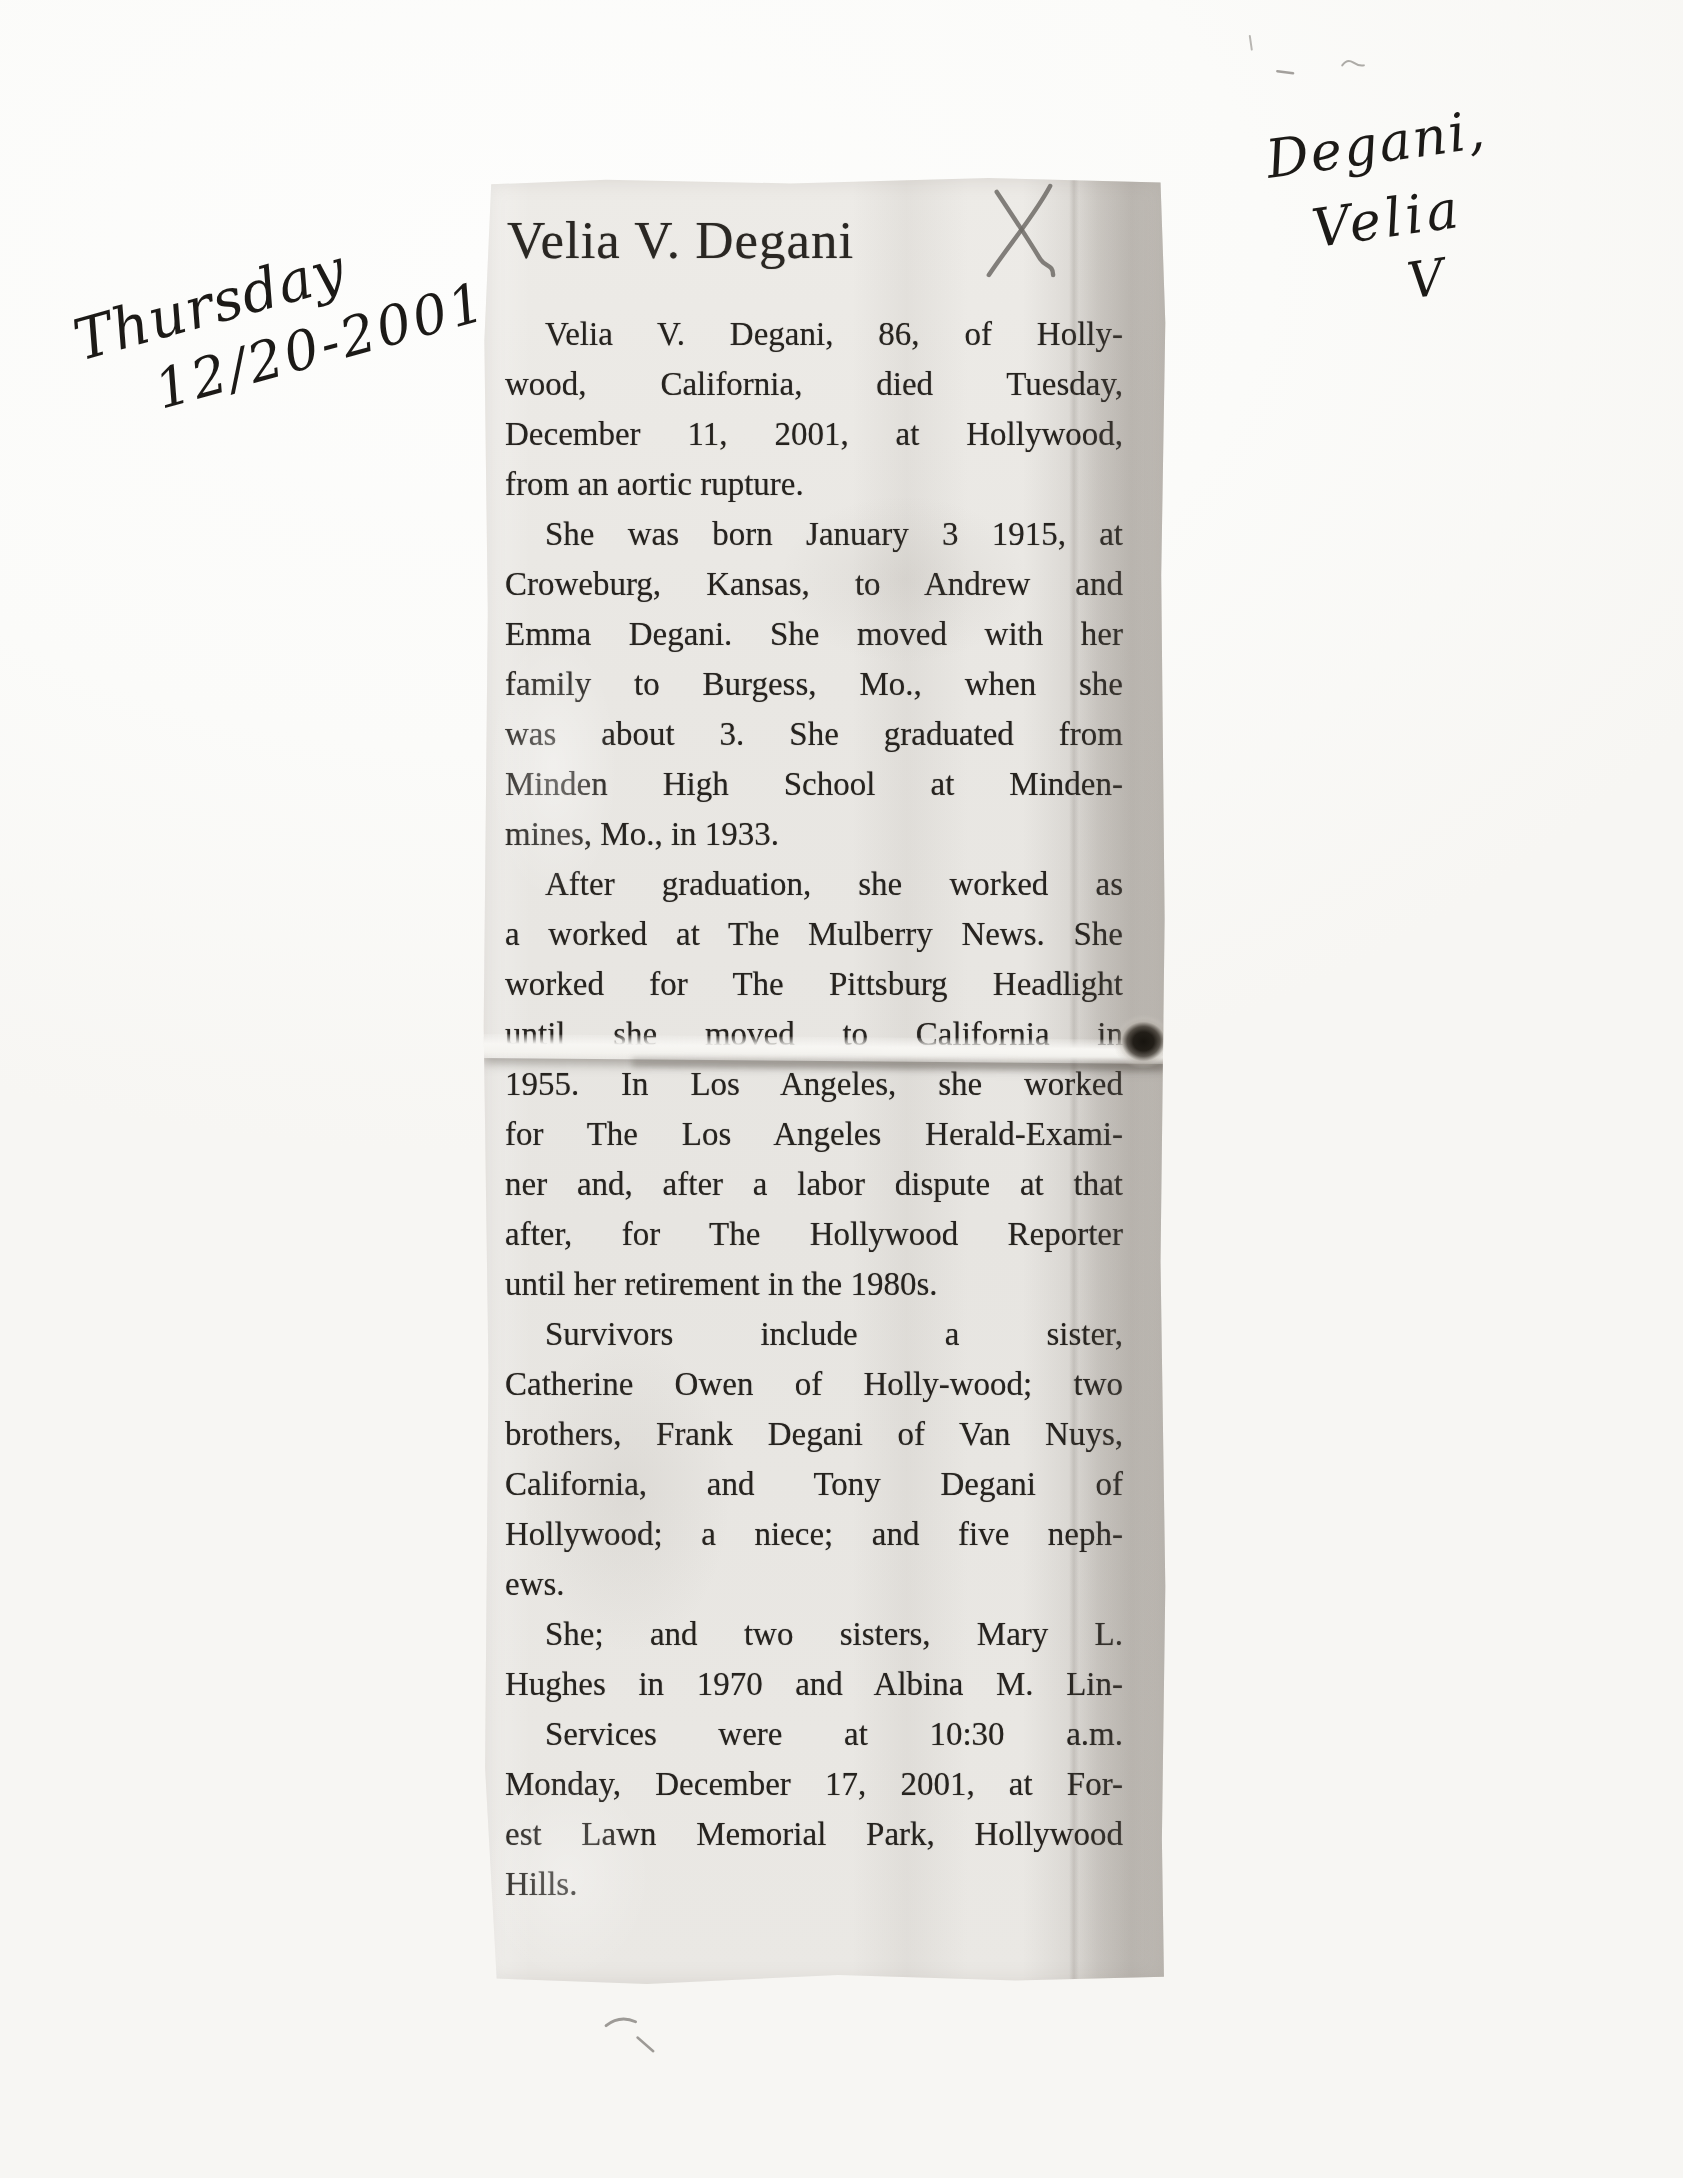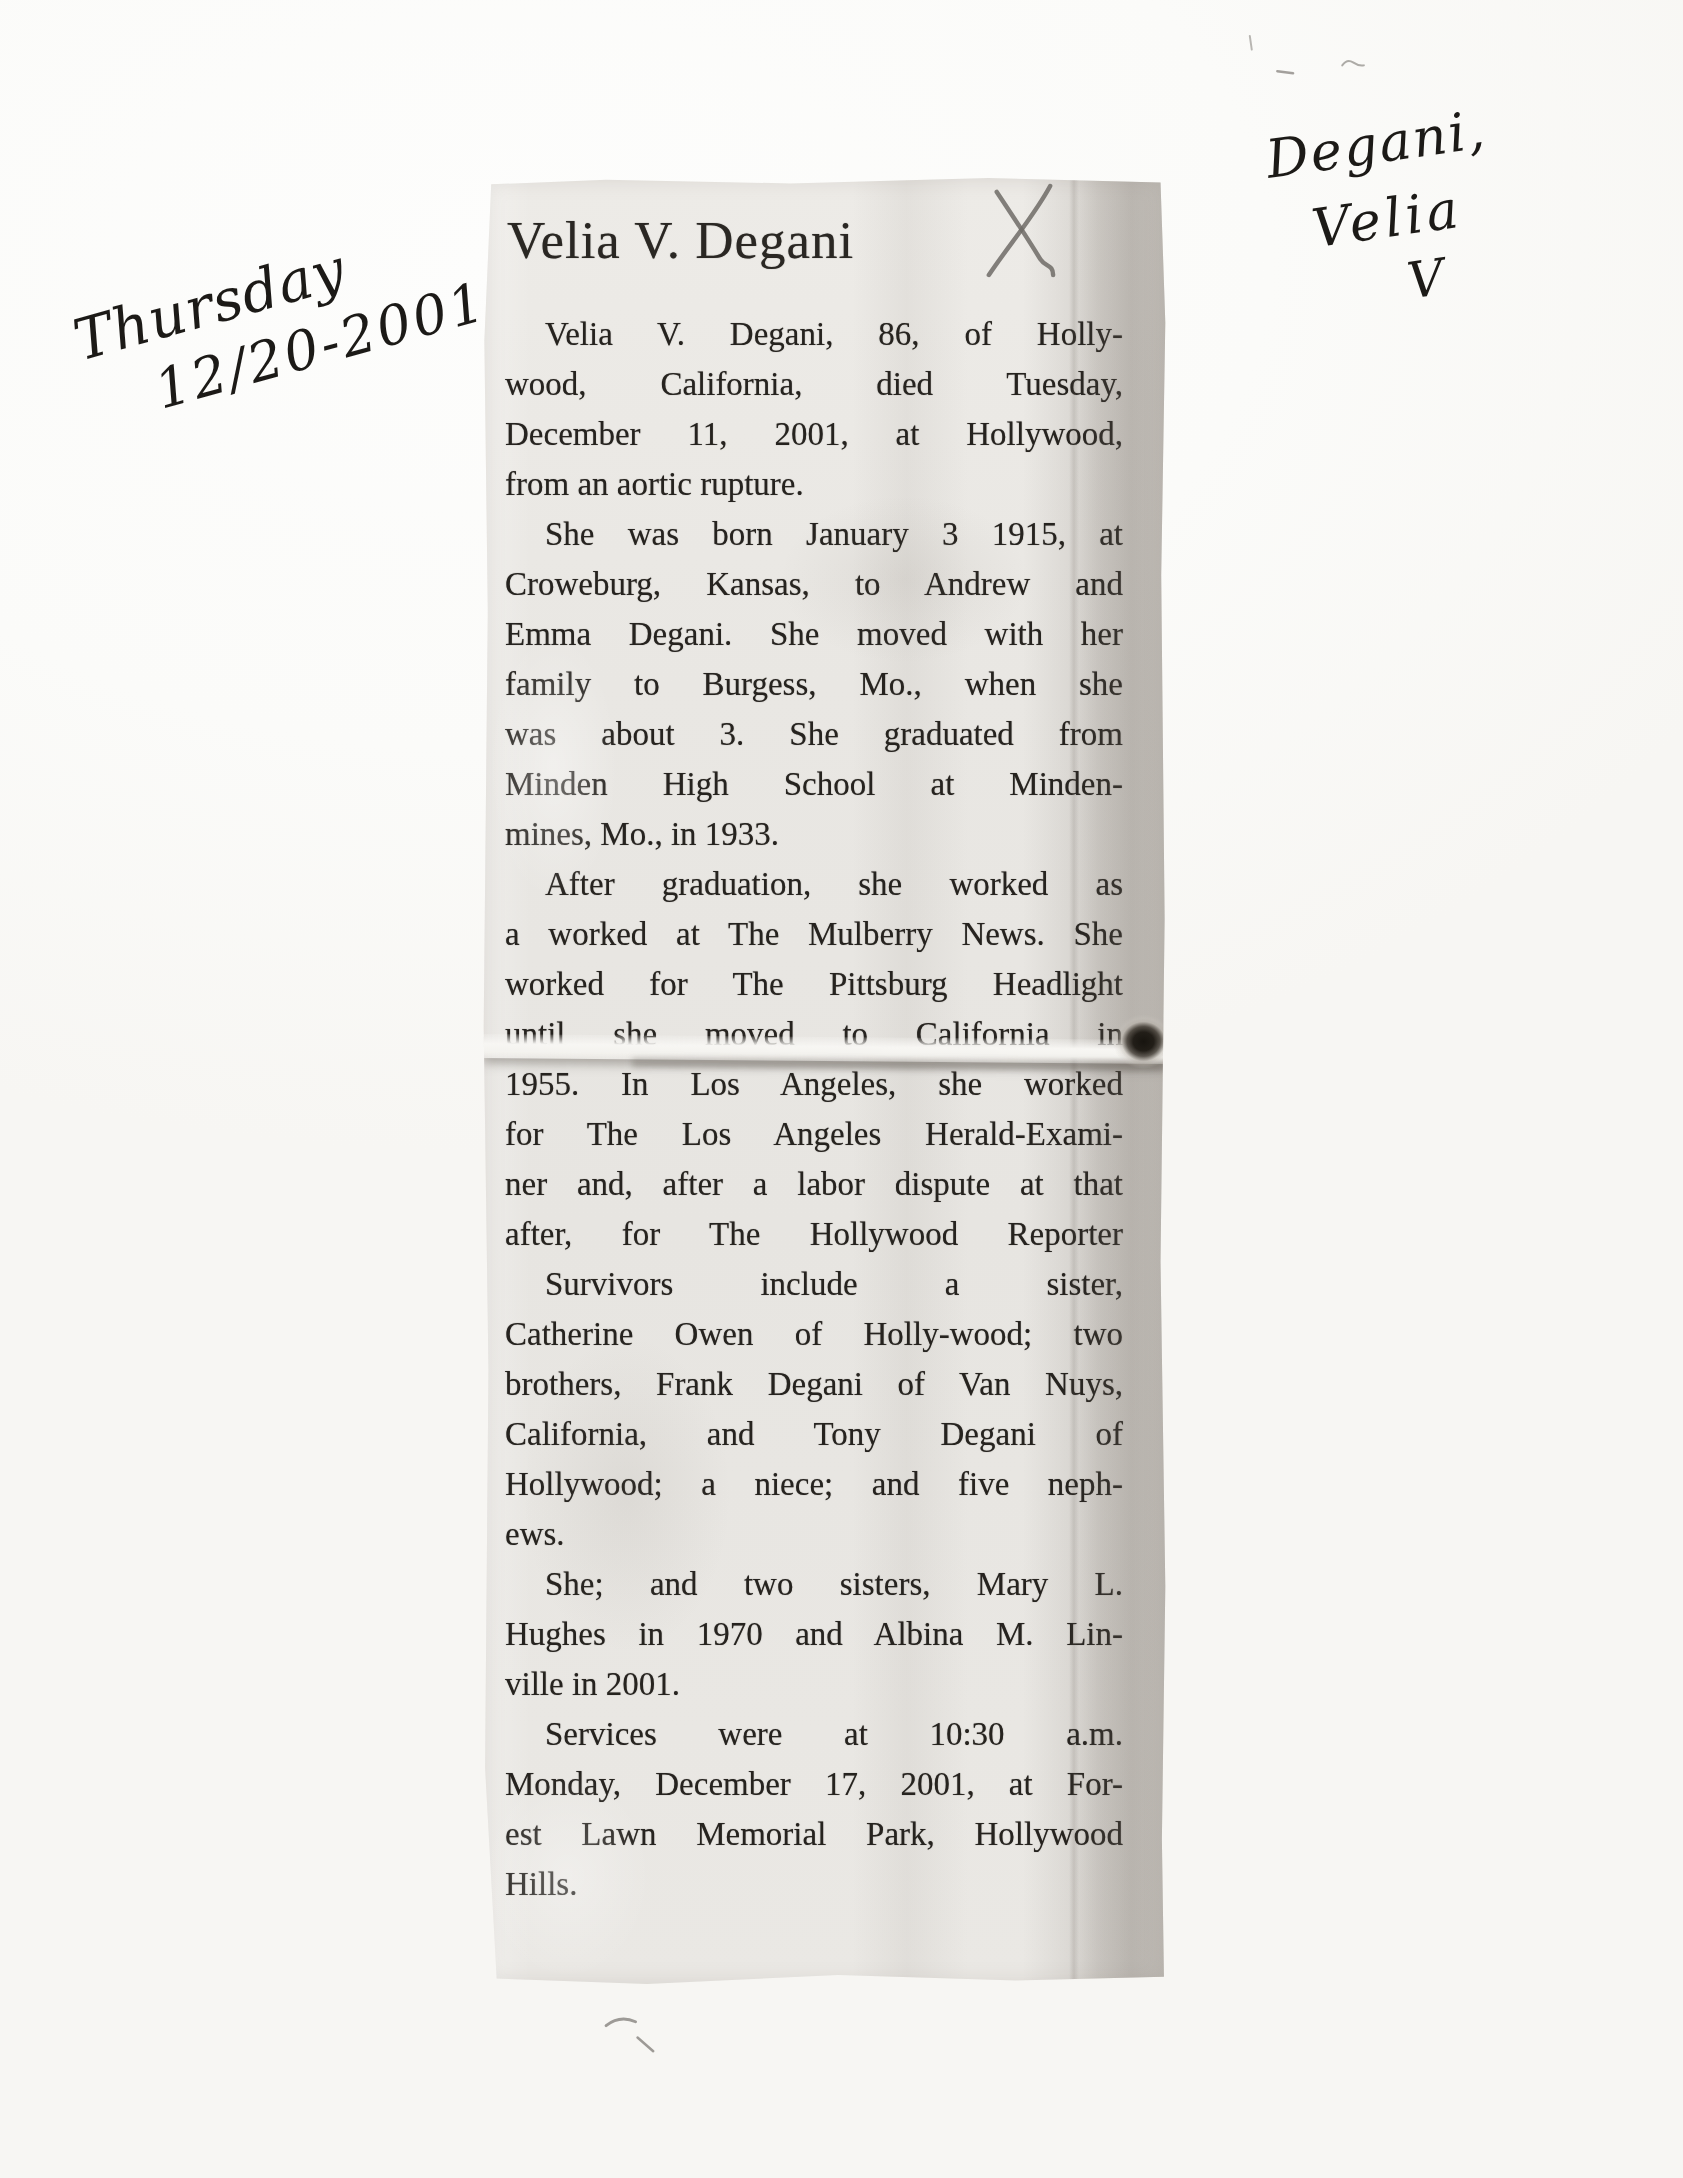--- a/index.html
+++ b/index.html
@@ -147,33 +147,33 @@
         </div>
         <div class="para">
           <div class="line ind"><span>After graduation, she worked as</span></div>
           <div class="line"><span>a worked at </span><span class="it">The Mulberry News</span><span>. She</span></div>
           <div class="line"><span>worked for </span><span class="it">The Pittsburg Headlight</span></div>
           <div class="line"><span>until she moved to California in</span></div>
           <div class="line"><span>1955. In Los Angeles, she worked</span></div>
           <div class="line"><span>for </span><span class="it">The Los Angeles Herald-Exami-</span></div>
           <div class="line"><span class="it">ner</span><span> and, after a labor dispute at that</span></div>
           <div class="line"><span>after, for </span><span class="it">The Hollywood Reporter</span></div>
+          <div class="line no-j"><span>until her retirement in the 1980s.</span></div>
         </div>
         <div class="para">
           <div class="line ind"><span>Survivors include a sister,</span></div>
           <div class="line"><span>Catherine Owen of Holly-wood; two</span></div>
           <div class="line"><span>brothers, Frank Degani of Van Nuys,</span></div>
           <div class="line"><span>California, and Tony Degani of</span></div>
           <div class="line"><span>Hollywood; a niece; and five neph-</span></div>
           <div class="line no-j"><span>ews.</span></div>
         </div>
         <div class="para">
           <div class="line ind"><span>She; and two sisters, Mary L.</span></div>
           <div class="line"><span>Hughes in 1970 and Albina M. Lin-</span></div>
-          <div class="line no-j"><span>ville in 2001.</span></div>
         </div>
         <div class="para">
           <div class="line ind"><span>Services were at 10:30 a.m.</span></div>
           <div class="line"><span>Monday, December 17, 2001, at For-</span></div>
           <div class="line"><span>est Lawn Memorial Park, Hollywood</span></div>
           <div class="line no-j"><span>Hills.</span></div>
         </div>
       </div>
 
     <svg class="x-mark" width="91" height="103" viewBox="0 0 92 104">

